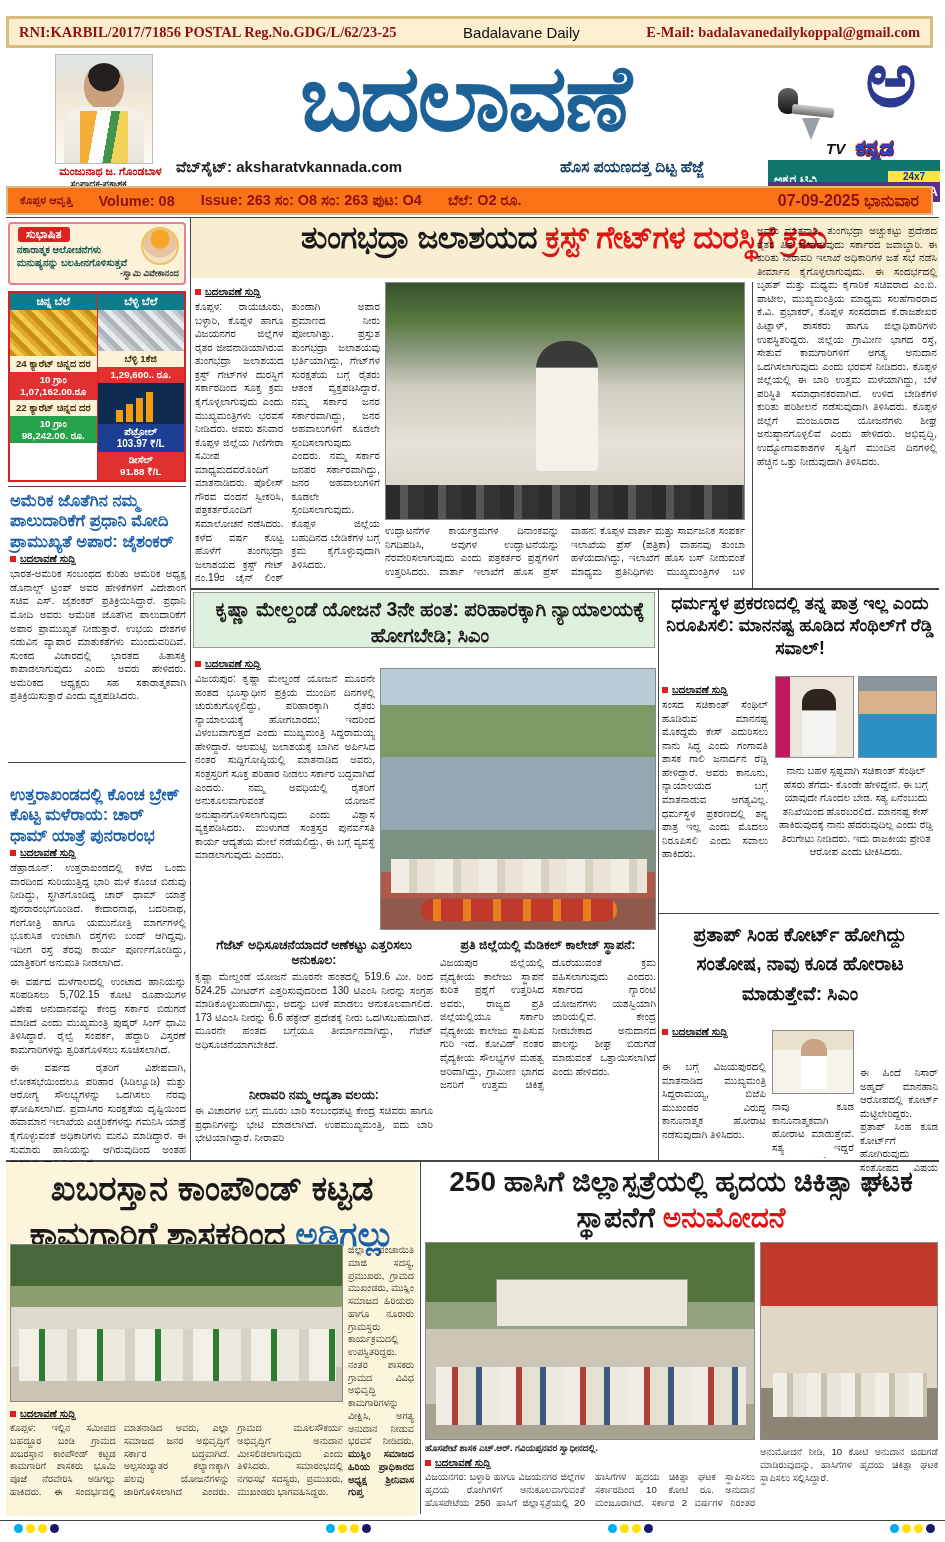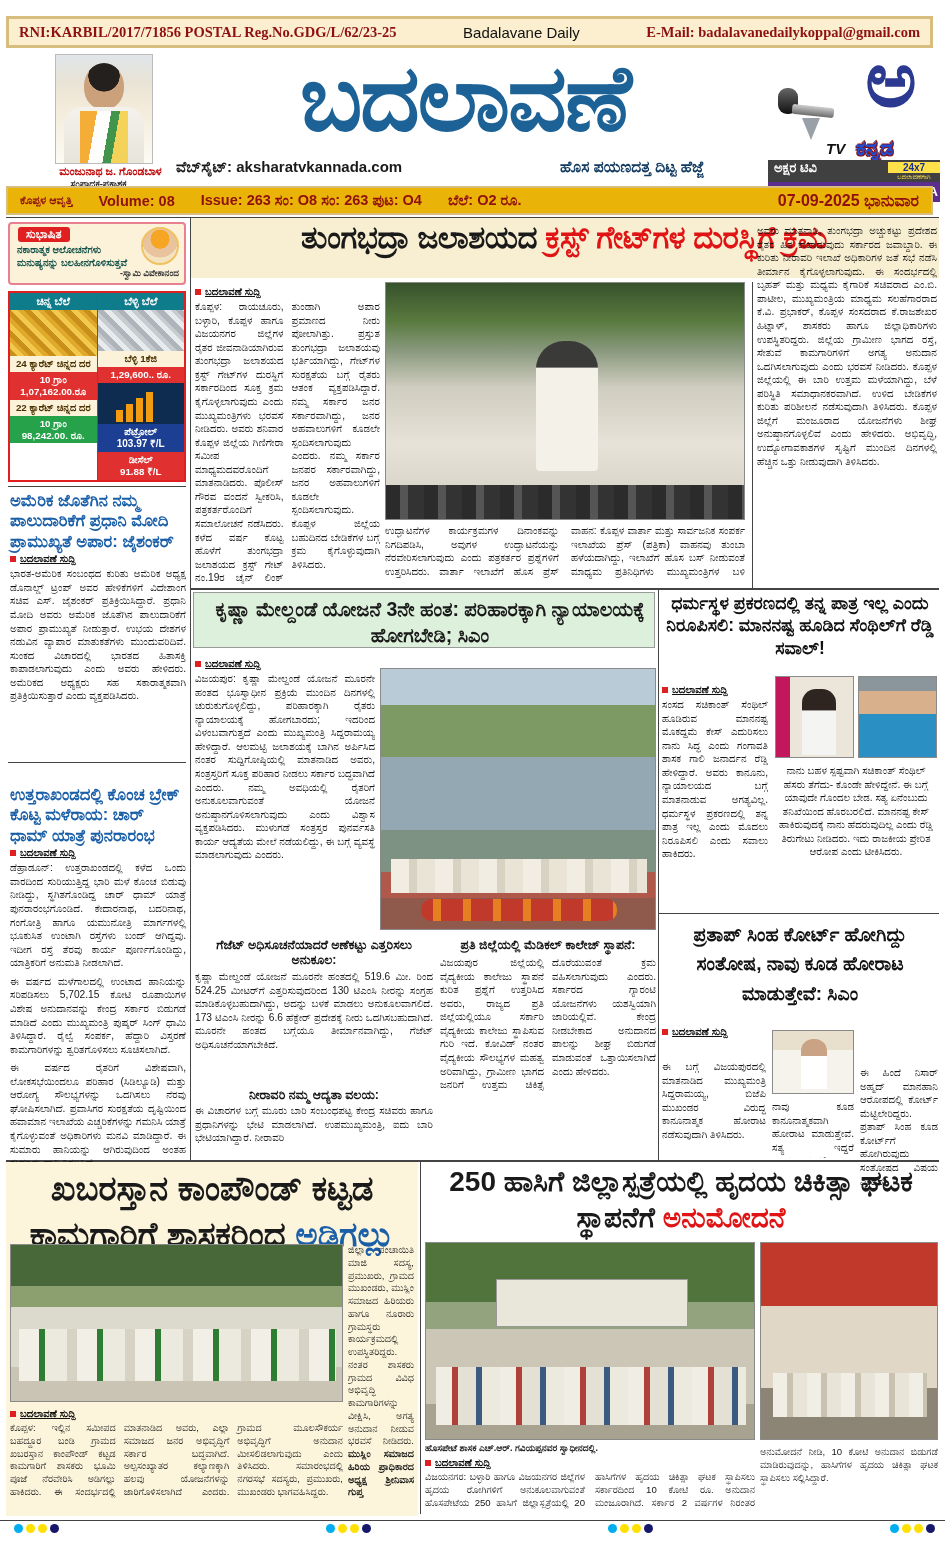--- a/index.html
+++ b/index.html
@@ -33,30 +33,30 @@
         font-size:78px;font-weight:bold;line-height:1;}
   .logo .michead{position:absolute;left:10px;top:40px;width:20px;height:26px;border-radius:9px;
         background:linear-gradient(180deg,#666,#111);}
   .logo .micstem{position:absolute;left:24px;top:58px;width:42px;height:10px;border-radius:3px;
         background:linear-gradient(180deg,#cfcfcf,#6a6a6a);transform:rotate(6deg);}
   .logo .nib{position:absolute;left:34px;top:70px;width:0;height:0;border-left:9px solid transparent;
         border-right:9px solid transparent;border-top:22px solid #9aa0a8;}
   .logo .tv{position:absolute;left:58px;top:92px;color:#111;font-weight:bold;font-style:italic;font-size:15px;}
   .logo .knscript{position:absolute;left:88px;top:88px;color:#1d4ed8;font-weight:bold;font-size:21px;
         text-shadow:1px 1px 0 #8a1010,-1px 1px 0 #8a1010,1px -1px 0 #8a1010;}
-  .logo .redstrip{position:absolute;left:0;top:112px;width:172px;height:40px;background:#404040;
-        display:flex;align-items:flex-start;box-sizing:border-box;padding-left:6px;}
+  .logo .redstrip{position:absolute;left:0;top:112px;width:172px;height:40px;background:#0f766e;
+        display:flex;align-items:center;box-sizing:border-box;padding-left:6px;}
   .logo .redstrip .kn{color:#fff;font-weight:bold;font-size:13px;flex:1;}
   .logo .badgebox{width:52px;height:22px;display:flex;flex-direction:column;align-items:center;justify-content:center;}
   .logo .b247{color:#1B2F8F;background:#FFE24A;font-weight:bold;font-size:10px;width:100%;text-align:center;line-height:11px;}
   .logo .bsub{color:#FFE24A;font-size:6.5px;line-height:8px;white-space:nowrap;}
   .logo .purple{position:absolute;left:0;top:134px;width:172px;height:20px;background:#5B2D8E;color:#fff;
         font-weight:bold;font-size:13.5px;text-align:center;line-height:20px;letter-spacing:.5px;}
   
-  .infobar{left:6px;top:186px;width:927px;height:29px;background:#eab308;border:2px solid #D8BE7E;
+  .infobar{left:6px;top:186px;width:927px;height:29px;background:#f97316;border:2px solid #D8BE7E;
         display:flex;align-items:center;color:#8F1010;font-weight:bold;box-sizing:border-box;padding:0 12px;gap:26px;}
   .infobar .s{font-size:11px;} .infobar .m{font-size:14.5px;} .infobar .d{font-size:16px;margin-left:auto;}
   
   .subh{left:8px;top:222px;width:178px;height:63px;border:2px solid #E8808F;border-radius:4px;background:#FBF2D9;box-sizing:border-box;}
   .subh .badge{position:absolute;left:8px;top:3px;background:#E02020;color:#fff;font-weight:bold;font-size:11.5px;
         padding:1px 8px;border-radius:3px;}
   .subh .viv{position:absolute;right:5px;top:3px;width:34px;height:34px;border-radius:50%;border:2px solid #EFC25F;
         background:radial-gradient(circle at 50% 30%,#F6A623 0 32%,#E8C39E 33% 62%,#F4E3C1 63%);}
   .subh .q{position:absolute;left:7px;top:20px;width:122px;color:#14524A;font-weight:bold;font-size:9.8px;line-height:1.3;}
   .subh .a{position:absolute;right:5px;bottom:4px;color:#333;font-weight:bold;font-size:8.8px;}

